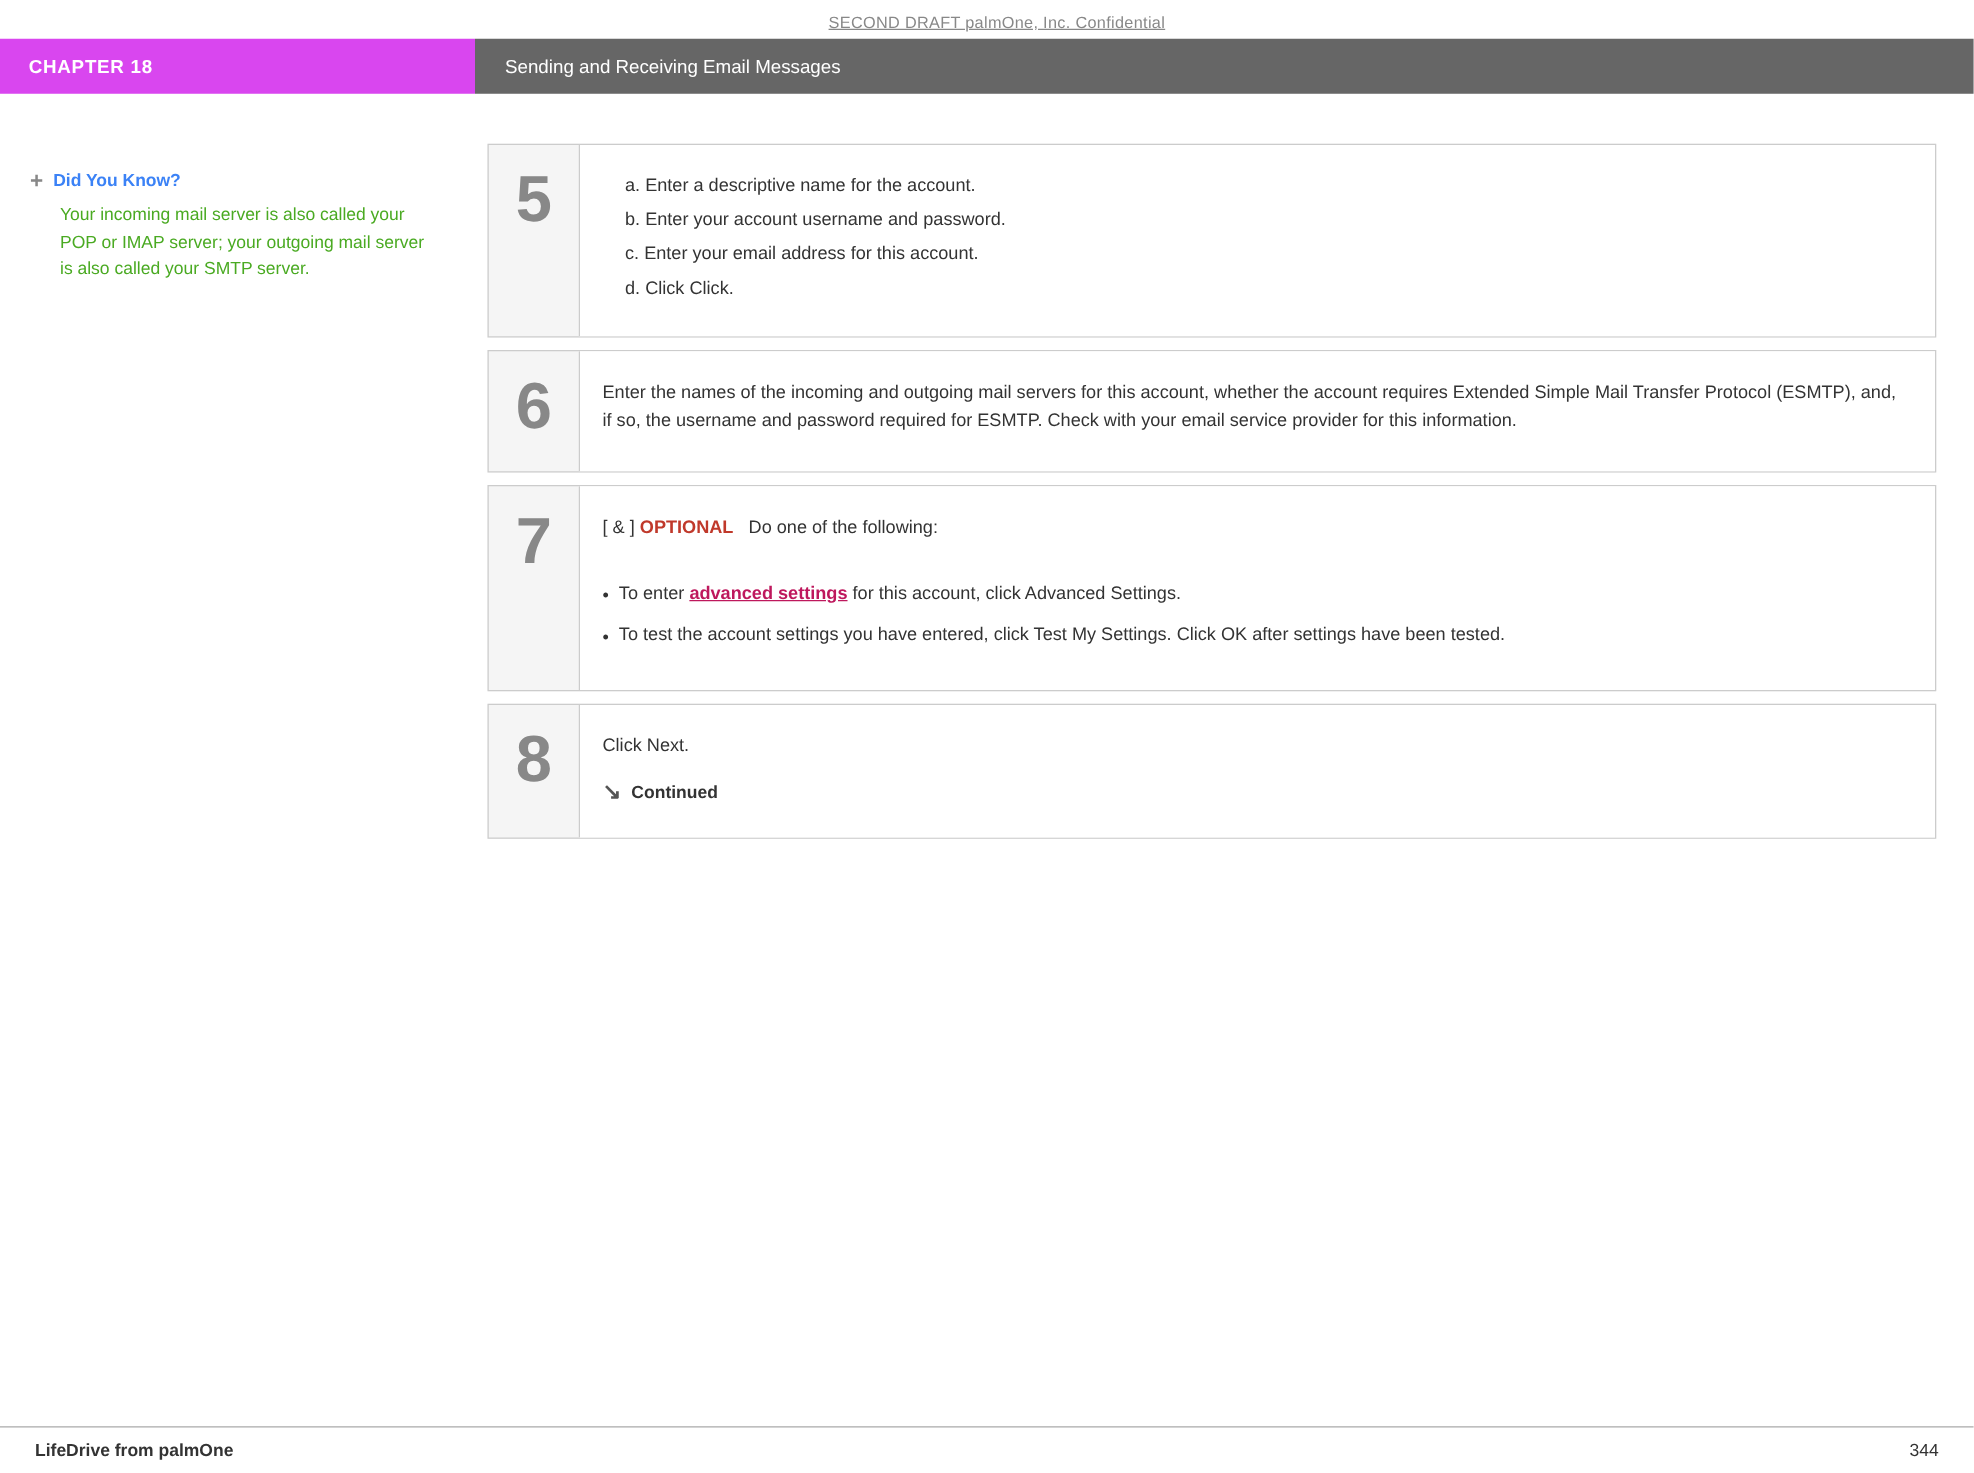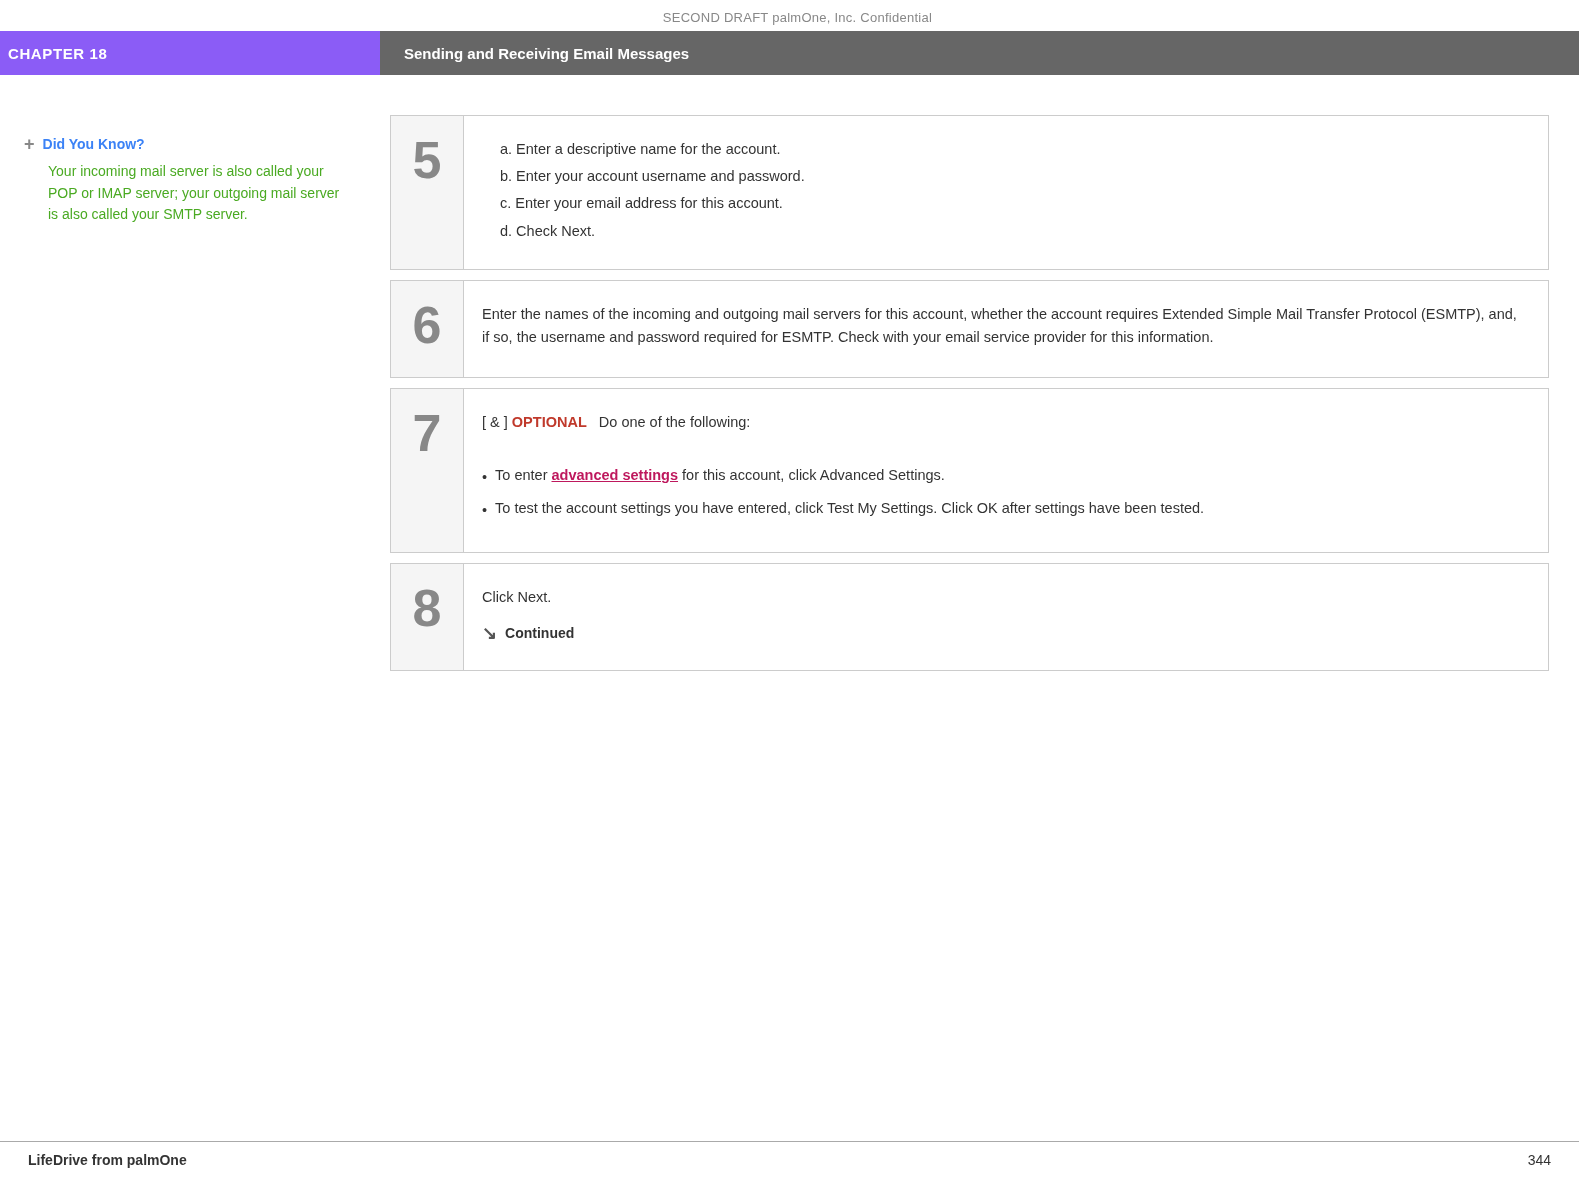--- a/index.html
+++ b/index.html
@@ -12,45 +12,46 @@
       color: #333;
     }
 
     
     .watermark {
       text-align: center;
       font-size: 13px;
       color: #888;
       padding: 10px 0 6px 16px;
       letter-spacing: 0.02em;
+      text-decoration: underline;
     }
 
     
     .chapter-header {
       display: flex;
       width: 100%;
       height: 44px;
       align-items: center;
     }
     .chapter-label {
-      background: #8b5cf6;
+      background: #d946ef;
       color: #fff;
       font-weight: bold;
       font-size: 15px;
       width: 380px;
       height: 100%;
       display: flex;
       align-items: center;
-      padding-left: 8px;
+      padding-left: 23px;
       letter-spacing: 0.04em;
     }
     .chapter-title {
       background: #666;
       color: #fff;
-      font-weight: bold;
+      font-weight: normal;
       font-size: 15px;
       flex: 1;
       height: 100%;
       display: flex;
       align-items: center;
       padding-left: 24px;
     }
 
     
     .main-content {
@@ -243,21 +244,21 @@
     <div class="steps-area">
 
       <div class="step-box">
         <div class="step-number-col">
           <span class="step-number">5</span>
         </div>
         <div class="step-content">
           <p class="sub-item">a.  Enter a descriptive name for the account.</p>
           <p class="sub-item">b.  Enter your account username and password.</p>
           <p class="sub-item">c.  Enter your email address for this account.</p>
-          <p class="sub-item">d.  Check Next.</p>
+          <p class="sub-item">d.  Click Click.</p>
         </div>
       </div>
 
       <div class="step-box">
         <div class="step-number-col">
           <span class="step-number">6</span>
         </div>
         <div class="step-content">
           <p>Enter the names of the incoming and outgoing mail servers for this account, whether the account requires Extended Simple Mail Transfer Protocol (ESMTP), and, if so, the username and password required for ESMTP. Check with your email service provider for this information.</p>
         </div>

